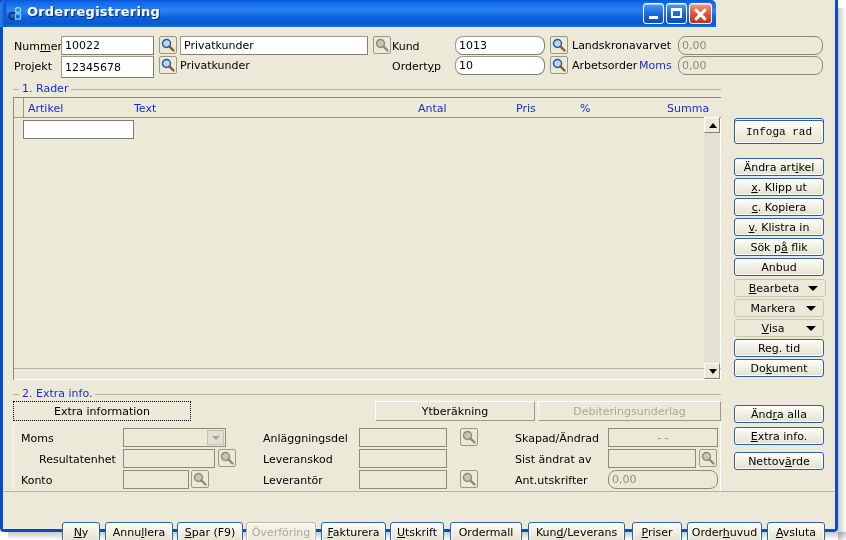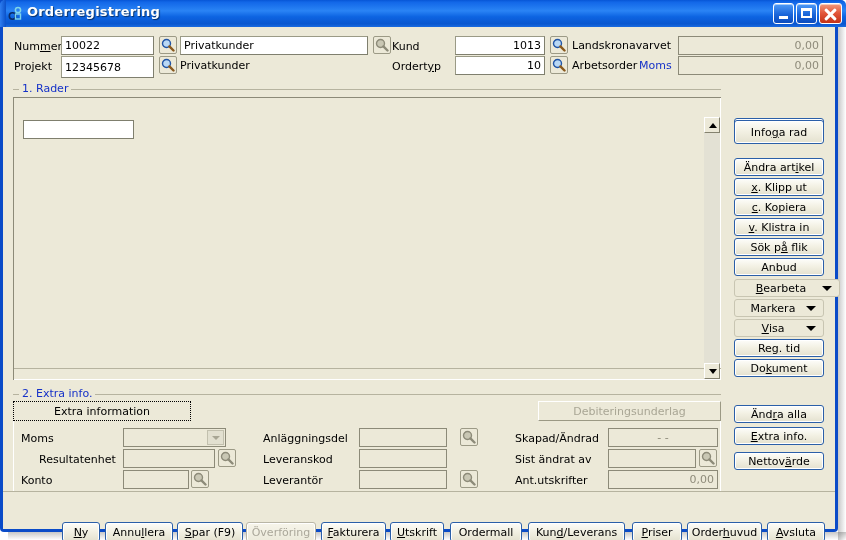--- a/index.html
+++ b/index.html
@@ -28,21 +28,21 @@
     position:absolute;left:838px;top:8px;width:8px;height:532px;
     background:linear-gradient(to right,rgba(0,0,0,.22),rgba(0,0,0,0));
   }
   .shadow2{
     position:absolute;left:8px;top:532px;width:838px;height:8px;
     background:linear-gradient(to bottom,rgba(0,0,0,.22),rgba(0,0,0,0));
   }
 
   
   .titlebar{
-    position:absolute;left:0;top:0;width:846px;height:27px;
+    position:absolute;left:0;top:0;width:716px;height:27px;
     background:linear-gradient(to bottom,#0756d6 0%,#1267e8 8%,#2a84f5 40%,#0d64e2 62%,#0a57cf 88%,#1a6be0 100%);
     border-radius:5px 5px 0 0;
     overflow:hidden;
   }
   .titlebar .tb-left{
     position:absolute;left:0;top:0;width:6px;height:27px;
     background:linear-gradient(to right,#2e7ef0,#0b51c9);
   }
   .title-icon{
     position:absolute;left:8px;top:6px;width:15px;height:15px;
@@ -88,21 +88,21 @@
     border-top-color:#9a9a86;border-left-color:#9a9a86;
     font-family:"DejaVu Sans","Liberation Sans",sans-serif;
     font-size:11px;color:#000;
     padding:1px 3px;
     line-height:15px;
     outline:none;
   }
   .fld.ro{
     background:#ece9d8;color:#8e8b7a;border:1px solid #8c8a78;
   }
-  .fld.num{text-align:right;}
+  .fld.num{border-radius:8px;}
   .plaintext{position:absolute;font-size:11px;color:#000;white-space:nowrap;}
   .linklike{color:#1531c8;}
 
   
   .magbtn{
     position:absolute;width:18px;height:18px;box-sizing:border-box;
     border:1px solid #9c9a86;background:#ece9d8;
     border-radius:2px;
     cursor:default;
   }
@@ -319,20 +319,29 @@
     <div class="plaintext linklike" style="left:636px;top:32px;">Moms</div>
     <div class="fld ro num" style="left:675px;top:29px;width:145px;height:19px;line-height:15px;">0,00</div>
 
     <div class="groupbox" style="left:10px;top:62px;width:708px;height:291px;border-bottom:none;border-left:none;border-right:none;"></div>
     <div class="grouplegend" style="left:16px;top:55px;">
       <span>1.</span>
       <span>Rader</span>
     </div>
 
     <div class="grid" style="left:10px;top:70px;width:708px;height:283px;">
+      <div class="gridhdr">
+        <div class="corner"></div>
+        <div class="hcell" style="left:14px;">Artikel</div>
+        <div class="hcell" style="left:120px;">Text</div>
+        <div class="hcell" style="left:404px;">Antal</div>
+        <div class="hcell" style="left:502px;">Pris</div>
+        <div class="hcell" style="left:566px;">%</div>
+        <div class="hcell" style="left:653px;">Summa</div>
+      </div>
       <input class="gridcell" style="left: 9px; top: 22px; width: 111px; height: 19px;" value="">
       <div class="gridbottom"></div>
     </div>
 
     <div class="vsb" style="left:701px;top:90px;height:262px;">
       <div class="sbbtn" style="top:0;">
           <span class="arw up"></span>
         </div>
       <div class="sbtrack" style="top:16px;height:230px;"></div>
       <div class="sbbtn" style="top:246px;">
@@ -341,20 +350,21 @@
     </div>
 
     <div class="groupbox" style="left:10px;top:367px;width:708px;height:1px;border-bottom:none;border-left:none;border-right:none;"></div>
     <div class="grouplegend" style="left:16px;top:360px;">
       <span>2.</span>
       <span>Extra info.</span>
     </div>
 
     <div class="tabstrip" style="left:10px;top:374px;width:708px;height:20px;">
       <div class="tab sel" style="left:0;width:178px;">Extra information</div>
+      <div class="tab" style="left:362px;width:160px;">Ytberäkning</div>
       <div class="tab dim" style="left:525px;width:183px;">Debiteringsunderlag</div>
     </div>
     <div class="tabpanel" style="left:10px;top:394px;width:708px;height:92px;"></div>
 
     <div class="lbl" style="left:18px;top:405px;">Moms</div>
     <div class="fld ro" style="left:120px;top:401px;width:103px;height:19px;">
       <span style="position:absolute;right:1px;top:1px;width:17px;height:15px;background:#e2e0d0;border:1px solid #c2c0ae;box-sizing:border-box;">
         <span style="position:absolute;left:4px;top:5px;width:0;height:0;border-left:4px solid transparent;border-right:4px solid transparent;border-top:4px solid #a8a694;"></span>
       </span>
     </div>
@@ -429,41 +439,41 @@
     </div>
 
     <div class="lbl" style="left:512px;top:447px;">Ant.utskrifter</div>
     <div class="fld ro num" style="left:605px;top:443px;width:110px;height:19px;line-height:15px;">0,00</div>
 
     <div class="btn disabled" style="left:548px;top:464px;width:136px;height:19px;">ROT-Avdrag</div>
 
     <div class="btn" style="left:731px;top:91px;width:90px;height:18px;">
         <span><u>T</u>a bort rad</span>
       </div>
-    <div class="btn" style="left:731px;top:93px;width:90px;height:24px;">
+    <div class="btn" style="left:731px;top:93px;width:90px;height:24px;font-family:Liberation Mono, monospace;">
         <span>Info<u>g</u>a rad</span>
       </div>
     <div class="btn" style="left:731px;top:131px;width:90px;height:18px;">
         <span>Ändra art<u>i</u>kel</span>
       </div>
     <div class="btn" style="left:731px;top:151px;width:90px;height:18px;">
         <span><u>x</u>. Klipp ut</span>
       </div>
     <div class="btn" style="left:731px;top:171px;width:90px;height:18px;">
         <span><u>c</u>. Kopiera</span>
       </div>
     <div class="btn" style="left:731px;top:191px;width:90px;height:18px;">
         <span><u>v</u>. Klistra in</span>
       </div>
     <div class="btn" style="left:731px;top:211px;width:90px;height:18px;">
         <span>Sök p<u>å</u> flik</span>
       </div>
     <div class="btn" style="left:731px;top:231px;width:90px;height:18px;">Anbud</div>
 
-    <div class="btn flat" style="left:731px;top:252px;width:106px;height:18px;">
+    <div class="btn flat" style="left:731px;top:252px;width:92px;height:18px;">
       <span style="margin-right:12px;"><u>B</u>earbeta</span>
         <span class="dd"></span>
     </div>
     <div class="btn flat" style="left:731px;top:272px;width:90px;height:18px;">
       <span style="margin-right:12px;">Markera</span>
         <span class="dd"></span>
     </div>
     <div class="btn flat" style="left:731px;top:292px;width:90px;height:18px;">
       <span style="margin-right:12px;"><u>V</u>isa</span>
         <span class="dd"></span>

